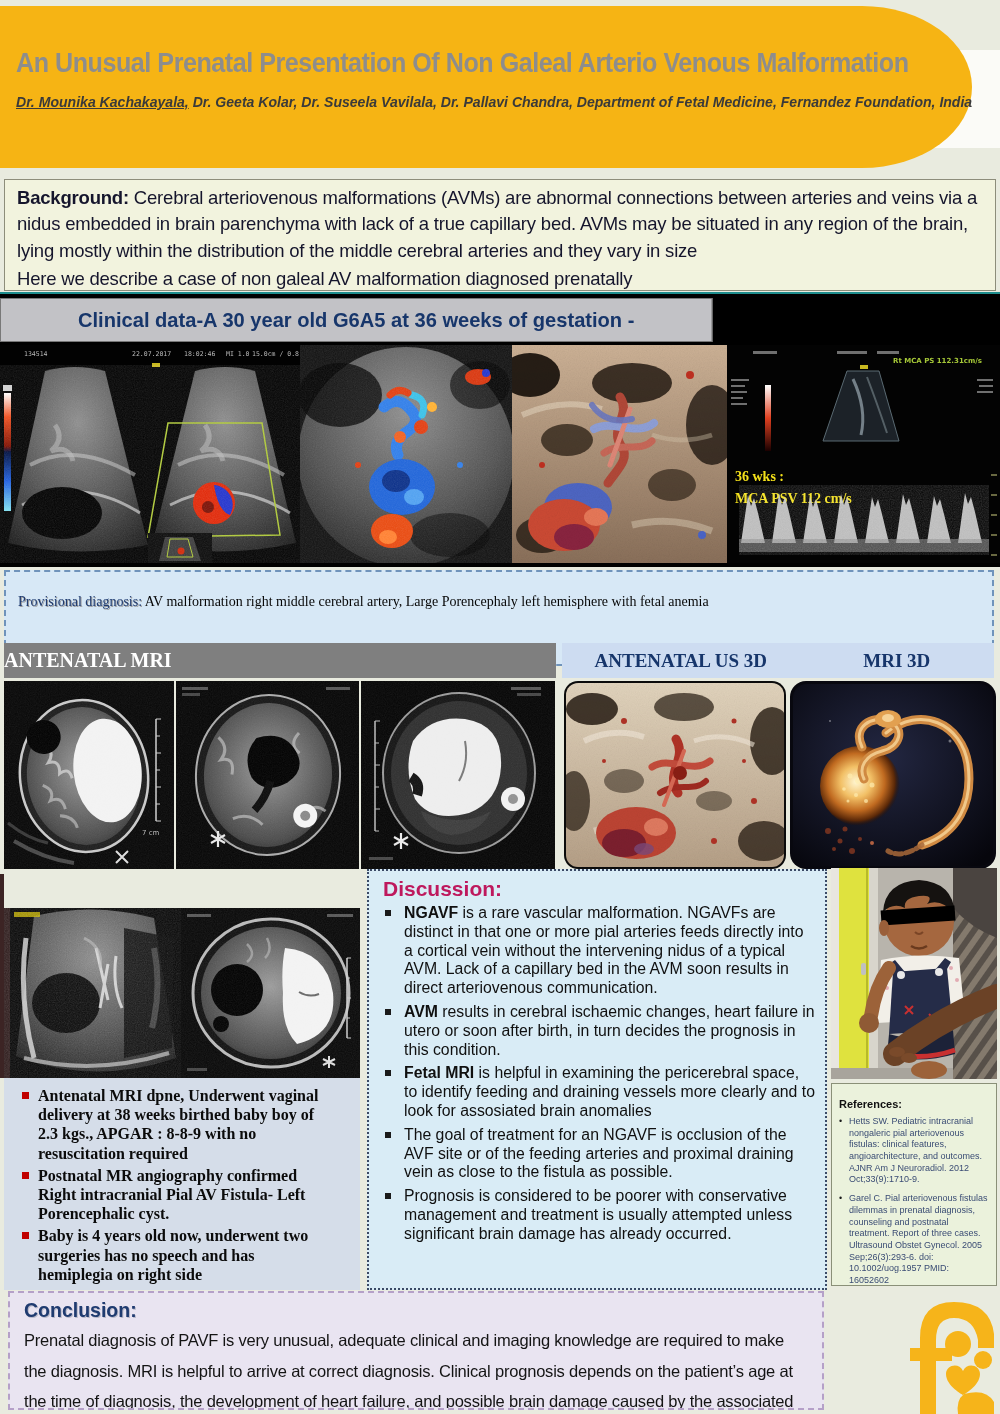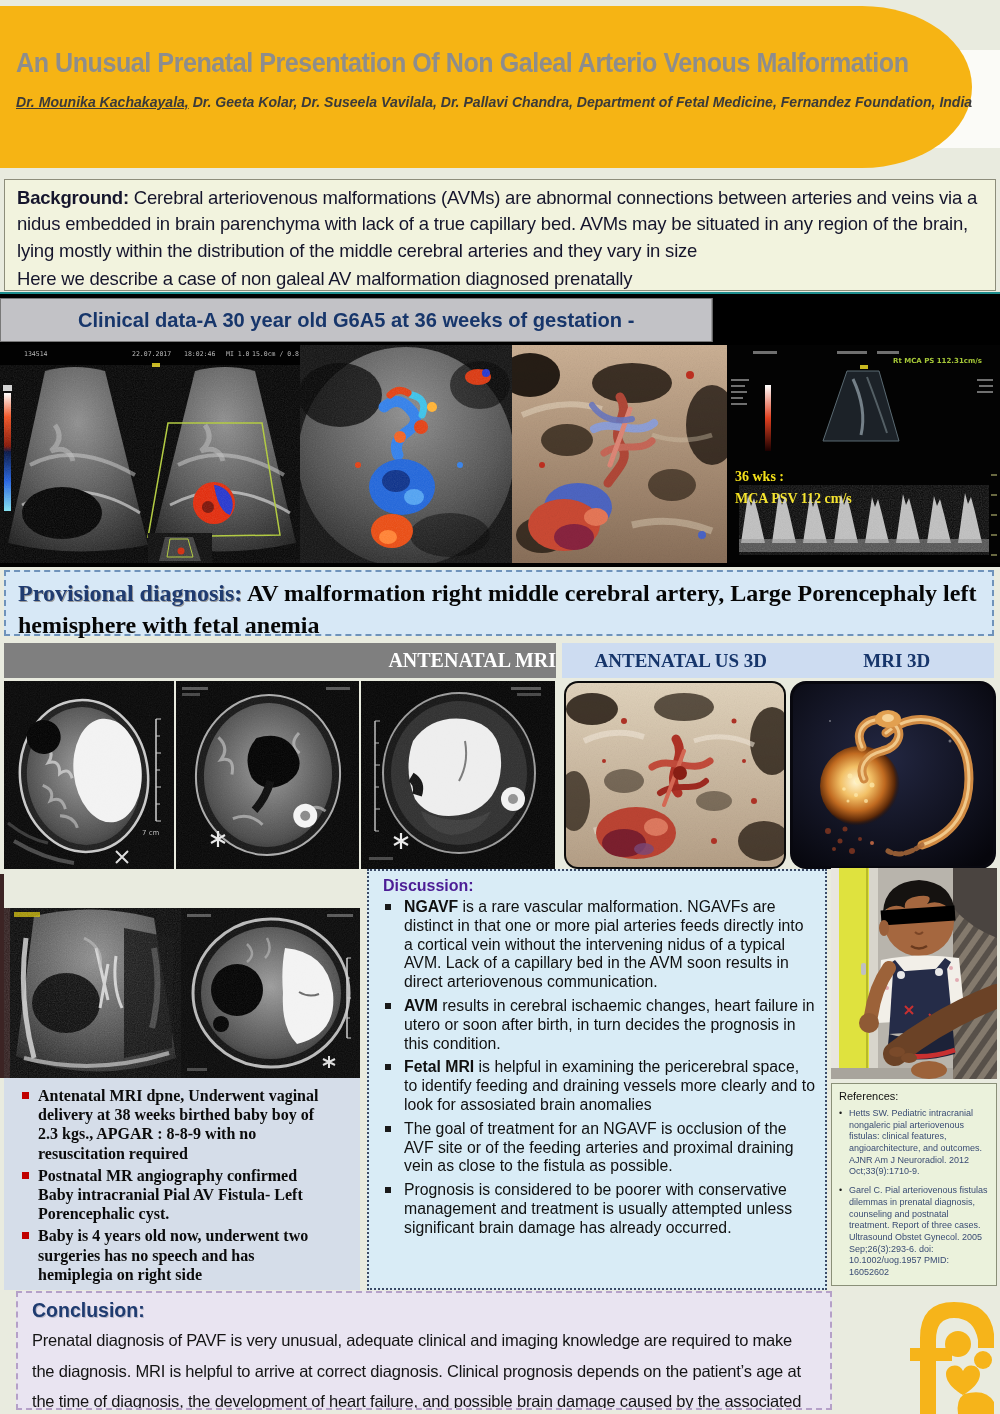--- a/index.html
+++ b/index.html
@@ -29,27 +29,27 @@
             color:#17366b;font-weight:bold;font-size:20.5px;text-align:center;line-height:42px;
             transform:scaleX(.98);transform-origin:left;}
   .uspanel{top:345px;height:218px;}
   .ust{font:6.5px "DejaVu Sans Mono",monospace;fill:#b9b9b9;}
   .anno{font:bold 14px "Liberation Serif",serif;fill:#f4e11a;}
   .mrt{font:7px "DejaVu Sans",sans-serif;fill:#b8b8b8;}
   .grntxt{font:bold 7px "DejaVu Sans",sans-serif;fill:#a6c838;}
 
   
   .prov{left:4px;top:570px;width:962px;height:50px;background:#d7e8f6;border:2px dashed #6f93bb;
-        padding:6px 12px;font-family:"Liberation Serif",serif;font-weight:bold;font-size:24px;
+        padding:21px 12px;font-family:"Liberation Serif",serif;font-weight:normal;font-size:14px;
         color:#060606;line-height:1.33;}
   .prov .lbl{color:#1f3b70;text-shadow:1px 1px 0 #9a9a9a;}
 
   
   .hdr-gray{left:4px;top:643px;width:552px;height:35px;background:#7f7f7f;color:#fff;
-            font-family:"Liberation Serif",serif;font-weight:bold;font-size:20px;text-align:right;line-height:35px;}
+            font-family:"Liberation Serif",serif;font-weight:bold;font-size:20px;text-align:left;line-height:35px;}
   .hdr-blue{background:#cddcf1;color:#17366b;font-family:"Liberation Serif",serif;font-weight:bold;
             font-size:19px;display:flex;}
   .hdr-blue>div{line-height:35px;text-align:center;}
   .hb-r{left:562px;top:643px;width:432px;height:35px;}
   .hb-l{left:4px;top:874px;width:356px;height:34px;}
   .hb-l>div{line-height:34px;}
 
   .imgbox{background:#000;}
 
   
@@ -57,35 +57,35 @@
   .case-box{left:4px;top:1078px;width:356px;height:212px;background:#d5dde9;padding:8px 40px 0 18px;
             box-sizing:border-box;overflow:hidden;}
   .case-box ul,.disc ul{list-style:none;margin:0;padding:0;}
   .case-li{display:flex;gap:9px;margin-bottom:3px;font-family:"Liberation Serif",serif;
            font-weight:bold;font-size:16px;line-height:1.2;color:#0b0b0b;}
   .sq-red{flex:0 0 7px;width:7px;height:7px;background:#c00000;margin-top:6px;}
 
   
   .disc{left:367px;top:869px;width:460px;height:421px;background:#d9ecf6;border:2px dotted #3b4a66;
         box-sizing:border-box;padding:4px 10px 0 12px;overflow:hidden;}
-  .disc-title{color:#4c1d95;font-weight:bold;font-size:16px;margin:2px 0 3px 2px;}
+  .disc-title{color:#be185d;font-weight:bold;font-size:21px;margin:2px 0 3px 2px;}
   .disc-li{display:flex;gap:13px;margin-bottom:5px;font-size:15.8px;line-height:1.19;color:#101010;}
   .sq-blk{flex:0 0 6px;width:6px;height:6px;background:#1a1a1a;margin-top:6px;margin-left:4px;}
   .disc-li b{font-weight:bold;}
 
   
   .refs{left:831px;top:1083px;width:166px;height:203px;background:#ebf2dc;border:1px solid #8a9078;
         box-sizing:border-box;padding:6px 7px 0 7px;overflow:hidden;}
-  .refs-title{font-size:11px;font-weight:normal;color:#101010;margin-bottom:6px;}
+  .refs-title{font-size:11px;font-weight:bold;color:#101010;margin-bottom:6px;margin-top:8px;}
   .refs ul{list-style:none;margin:0;padding:0;}
   .ref-li{display:flex;gap:5px;margin-bottom:7px;font-size:9px;line-height:1.3;color:#3a4c74;}
   .ref-dot{flex:0 0 5px;color:#1a1a1a;font-size:9px;}
 
   
-  .concl{left:16px;top:1291px;width:816px;height:119px;background:#e9e4f1;border:2px dashed #b5a0c8;
+  .concl{left:8px;top:1291px;width:816px;height:119px;background:#e9e4f1;border:2px dashed #b5a0c8;
          box-sizing:border-box;padding:4px 14px 8px 14px;overflow:hidden;}
   .concl-title{color:#1f3b70;font-weight:bold;font-size:19.5px;text-shadow:1px 1px 0 #b9b9c9;margin:2px 0 3px 0;}
   .concl-text{font-size:16.5px;color:#141414;line-height:1.85;letter-spacing:-0.2px;}
 </style>
 </head>
 <body>
 
 <svg width="0" height="0" style="position:absolute">
   <defs>
     <filter id="nz" x="0%" y="0%" width="100%" height="100%">
@@ -479,21 +479,21 @@
   <div class="abs case-box">
     <ul>
 
         <li class="case-li">
           <span class="sq-red"></span>
           <span>Antenatal MRI dpne, Underwent vaginal delivery at 38 weeks birthed baby boy of 2.3 kgs., APGAR : 8-8-9 with no resuscitation required</span>
         </li>
 
         <li class="case-li">
           <span class="sq-red"></span>
-          <span>Postnatal MR angiography confirmed Baby intracranial Pial AV Fistula- Left Porencephalic cyst.</span>
+          <span>Postnatal MR angiography confirmed Right intracranial Pial AV Fistula- Left Porencephalic cyst.</span>
         </li>
 
         <li class="case-li">
           <span class="sq-red"></span>
           <span>Baby is 4 years old now, underwent two surgeries has no speech and has hemiplegia on right side</span>
         </li>
       </ul>
   </div>
 
   <div class="abs disc">

